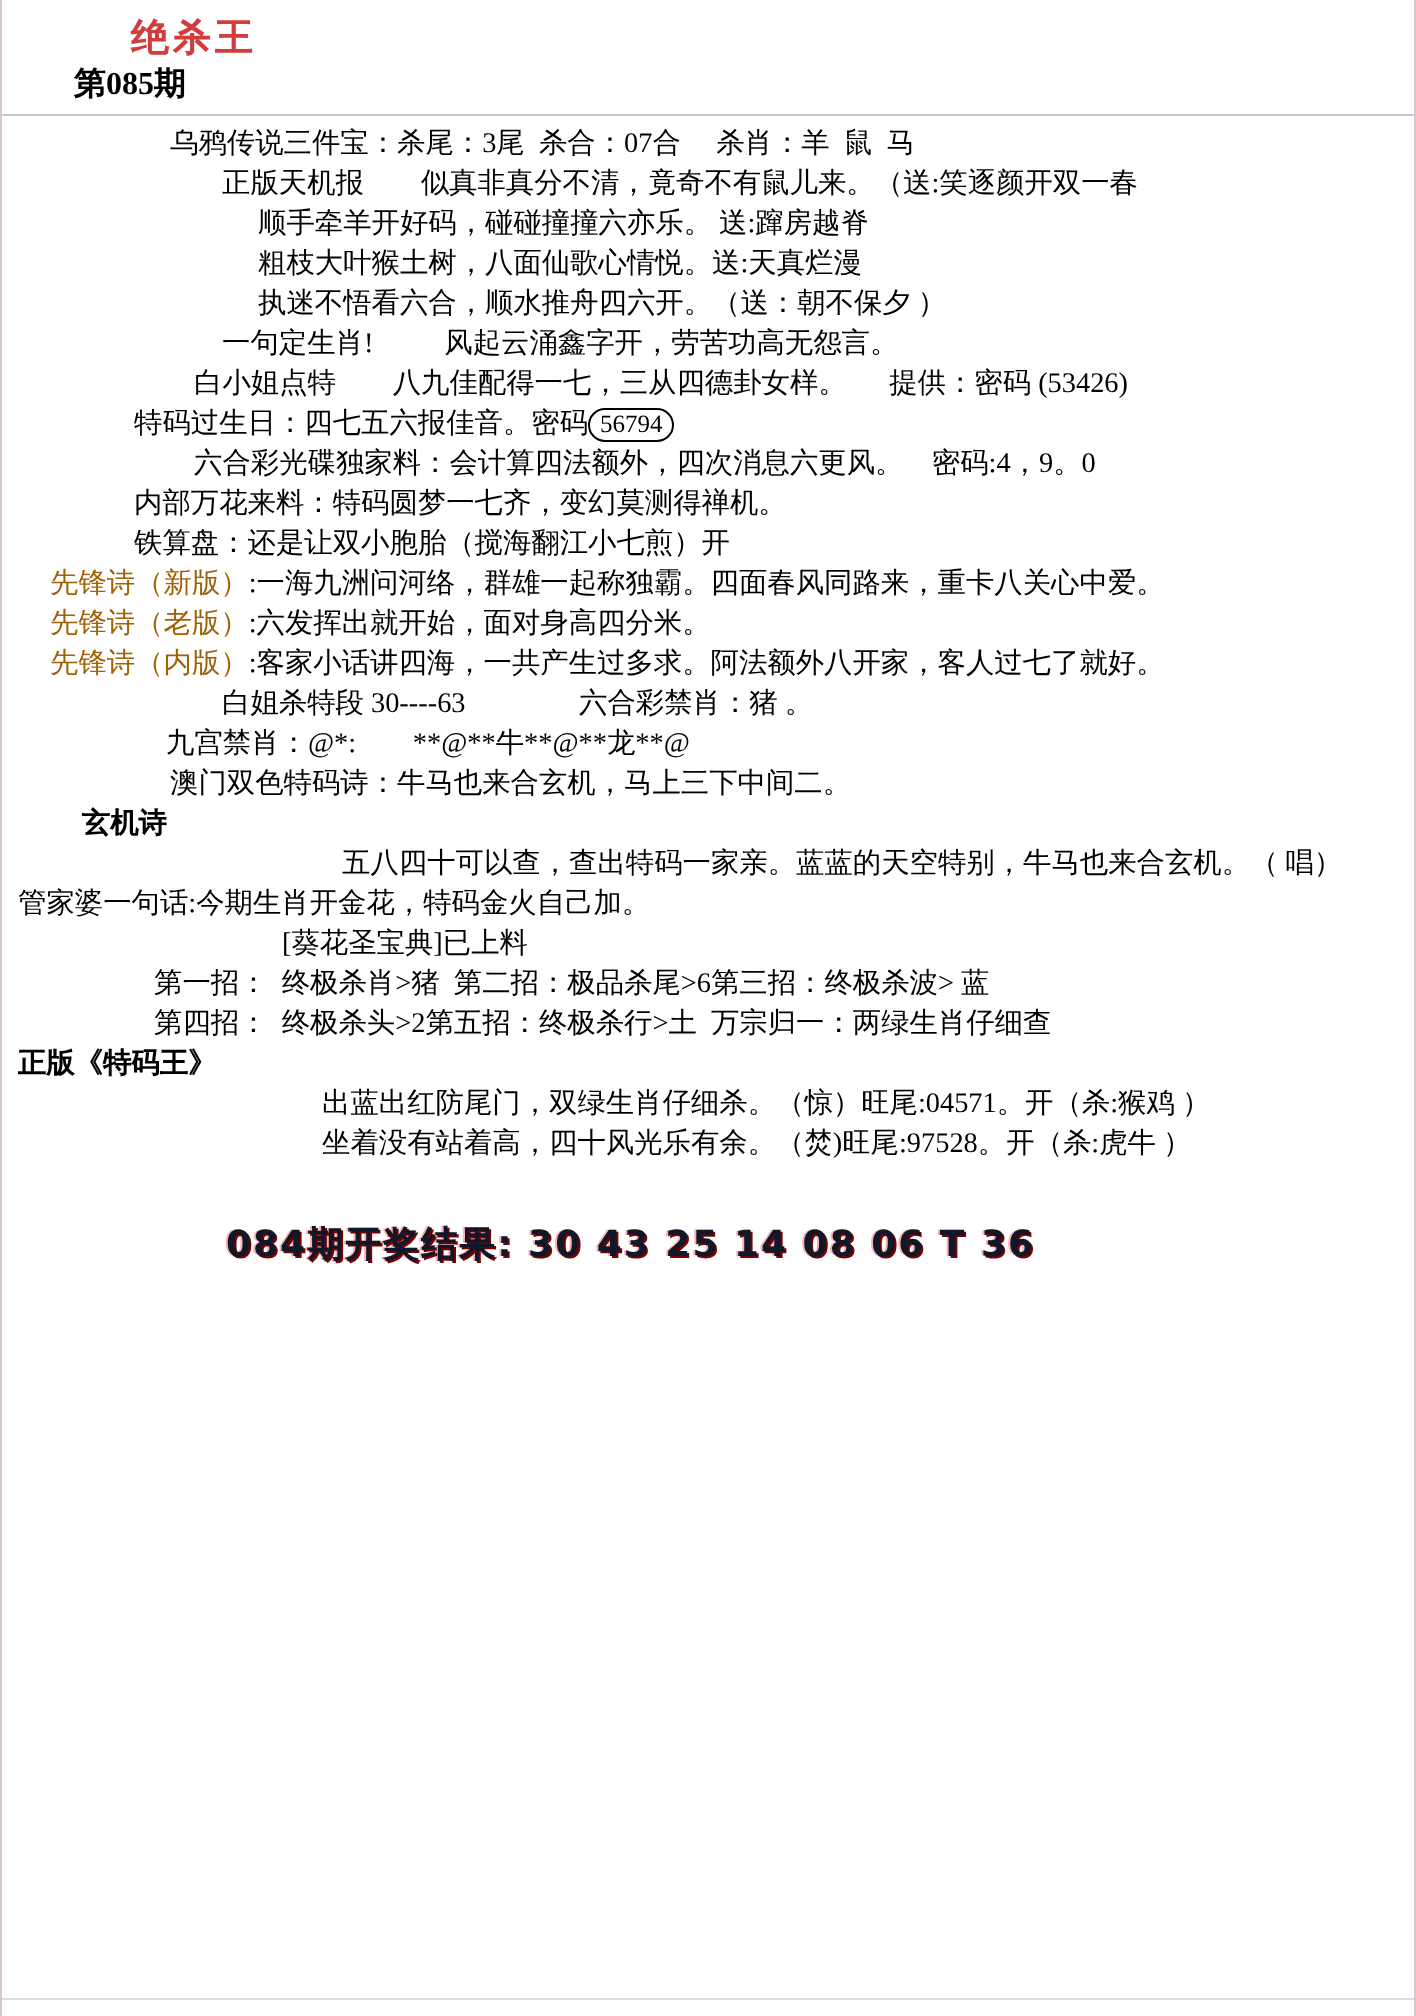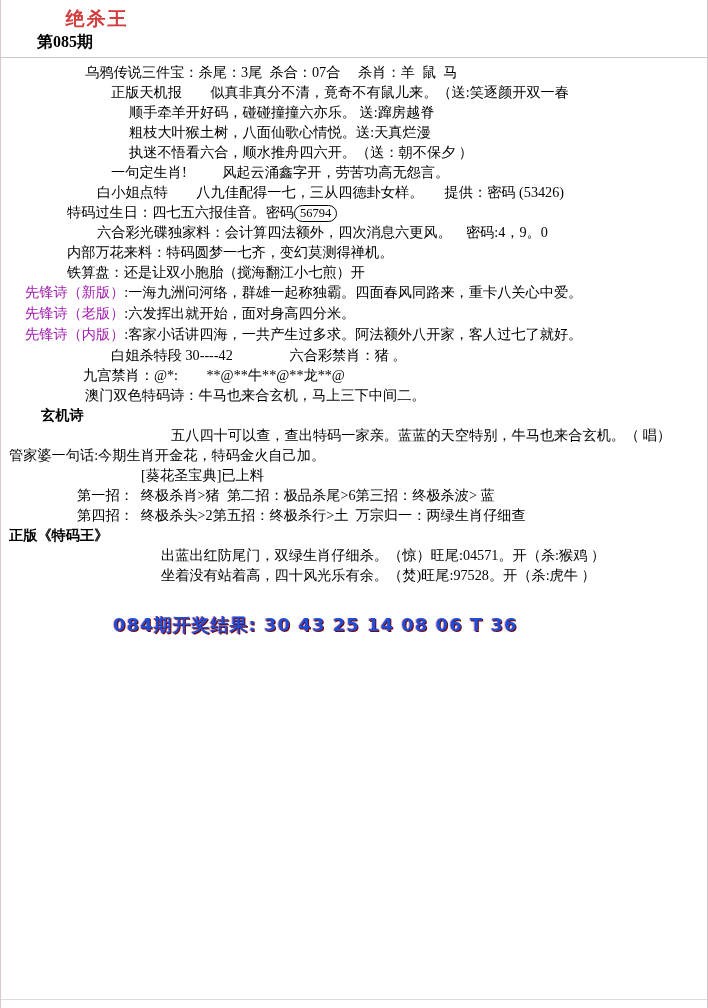--- a/index.html
+++ b/index.html
@@ -65,35 +65,35 @@
   .ind-5 { padding-left: 66px; }
   .ind-6 { padding-left: 76px; }
   .ind-7 { padding-left: 24px; }
   .ind-8 { padding-left: 140px; }
   .ind-9 { padding-left: 160px; }
   .ind-11 { padding-left: 82px; }
   .ind-12 { padding-left: 40px; }
   .ind-13 { padding-left: 170px; }
   .ind-14 { padding-left: 8px; }
   .bold { font-weight: bold; }
-  .red { color: #a21caf; font-family: Liberation Mono, monospace; }
+  .red { color: #a16207; }
   .circled {
     display: inline-block;
     border: 1px solid #000;
     border-radius: 10px;
     padding: 0 5px;
     line-height: 15px;
     font-size: 12.5px;
   }
   .result {
     margin-top: 28px;
     padding-left: 112px;
     font-size: 18px;
     font-weight: bold;
-    color: #1d4ed8;
+    color: #0f172a;
     text-shadow: 1px 1px 0 #7a0000, -1px 0 0 #ffb0b0;
     letter-spacing: 1px;
     font-family: "DejaVu Sans", sans-serif;
   }
   .spacer { height: 300px; }
   .footer-line {
     position: absolute;
     left: 0;
     right: 0;
     bottom: 8px;
@@ -119,21 +119,21 @@
       <div class="ln ind-3"><span>执迷不悟看六合，顺水推舟四六开。（送：朝不保夕 ）</span></div>
       <div class="ln ind-2"><span>一句定生肖!          风起云涌鑫字开，劳苦功高无怨言。</span></div>
       <div class="ln ind-4"><span>白小姐点特        八九佳配得一七，三从四德卦女样。      提供：密码 (53426)</span></div>
       <div class="ln ind-5"><span>特码过生日：四七五六报佳音。密码</span><span class="circled">56794</span></div>
       <div class="ln ind-4"><span>六合彩光碟独家料：会计算四法额外，四次消息六更风。    密码:4，9。0</span></div>
       <div class="ln ind-5"><span>内部万花来料：特码圆梦一七齐，变幻莫测得禅机。</span></div>
       <div class="ln ind-5"><span>铁算盘：还是让双小胞胎（搅海翻江小七煎）开</span></div>
       <div class="ln ind-7"><span class="red">先锋诗（新版）</span><span>:一海九洲问河络，群雄一起称独霸。四面春风同路来，重卡八关心中爱。</span></div>
       <div class="ln ind-7"><span class="red">先锋诗（老版）</span><span>:六发挥出就开始，面对身高四分米。</span></div>
       <div class="ln ind-7"><span class="red">先锋诗（内版）</span><span>:客家小话讲四海，一共产生过多求。阿法额外八开家，客人过七了就好。</span></div>
-      <div class="ln ind-2"><span>白姐杀特段 30----42                六合彩禁肖：猪 。</span></div>
+      <div class="ln ind-2"><span>白姐杀特段 30----63                六合彩禁肖：猪 。</span></div>
       <div class="ln ind-11"><span>九宫禁肖：@*:        **@**牛**@**龙**@</span></div>
       <div class="ln ind-1"><span>澳门双色特码诗：牛马也来合玄机，马上三下中间二。</span></div>
       <div class="ln ind-12 bold"><span>玄机诗</span></div>
       <div class="ln ind-13"><span>五八四十可以查，查出特码一家亲。蓝蓝的天空特别，牛马也来合玄机。（ 唱）</span></div>
       <div class="ln ind-14"><span>管家婆一句话:今期生肖开金花，特码金火自己加。</span></div>
       <div class="ln ind-8"><span>[葵花圣宝典]已上料</span></div>
       <div class="ln ind-6"><span>第一招：  终极杀肖&gt;猪  第二招：极品杀尾&gt;6第三招：终极杀波&gt; 蓝</span></div>
       <div class="ln ind-6"><span>第四招：  终极杀头&gt;2第五招：终极杀行&gt;土  万宗归一：两绿生肖仔细查</span></div>
       <div class="ln ind-14 bold"><span>正版《特码王》</span></div>
       <div class="ln ind-9"><span>出蓝出红防尾门，双绿生肖仔细杀。（惊）旺尾:04571。开（杀:猴鸡 ）</span></div>

